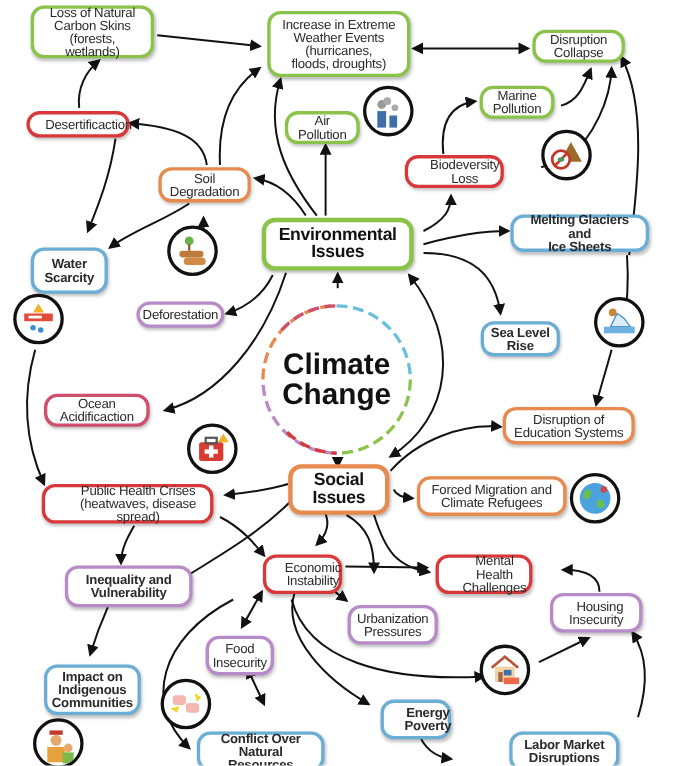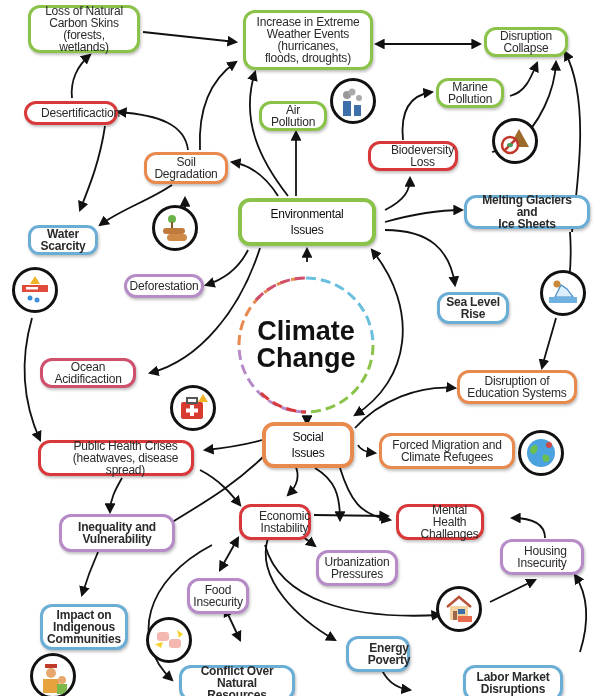--- a/index.html
+++ b/index.html
@@ -10,21 +10,21 @@
           border: 3px solid #8bc34a; border-radius: 12px;
           display: flex; align-items: center; justify-content: center; text-align: center;
           font-size: 12px; line-height: 12px; letter-spacing: -0.2px; color: #2a2a2a;
           box-shadow: 1px 2px 3px rgba(0,0,0,0.25); padding: 2px 6px; white-space: pre-line; }
   .green  { border-color: #8bc34a; }
   .red    { border-color: #d9383a; padding-left: 25px; }
   .orange { border-color: #e8894e; }
   .blue   { border-color: #6aaed6; font-weight: bold; }
   .purple { border-color: #b68bc8; }
   .pink   { border-color: #cf4f6d; }
-  .big { font-weight: normal; font-size: 12px; line-height: 16px; color: #111; letter-spacing: -0.3px; }
+  .big { font-weight: bold; font-size: 16px; line-height: 16px; color: #111; letter-spacing: -0.3px; }
   .center-circle { position: absolute; left: 236px; top: 275px; width: 140px; height: 140px;
                    display: flex; align-items: center; justify-content: center; text-align: center;
                    font-weight: bold; font-size: 27px; line-height: 27px; color: #111; white-space: pre-line; }
   .icon { position: absolute; box-sizing: border-box; width: 46px; height: 46px; border-radius: 50%;
           border: 3px solid #111; background: #fff; overflow: hidden; }
   .icon svg { width: 100%; height: 100%; display: block; }
 </style>
 </head>
 <body>
 
@@ -129,21 +129,21 @@
 Collapse</div>
 <div class="node red" style="left:24px;top:101px;width:94px;height:24px;">Desertificaction</div>
 <div class="node green" style="left:259px;top:101px;width:68px;height:30px;">Air
 Pollution</div>
 <div class="node green" style="left:436px;top:78px;width:68px;height:30px;">Marine
 Pollution</div>
 <div class="node orange" style="left:144px;top:152px;width:84px;height:32px;">Soil
 Degradation</div>
 <div class="node red" style="left:368px;top:141px;width:90px;height:30px;">Biodeversity
 Loss</div>
-<div class="node blue" style="left:28px;top:225px;width:70px;height:30px;border-radius:11px;">Water
+<div class="node blue" style="left:28px;top:225px;width:70px;height:42px;">Water
 Scarcity</div>
 <div class="node blue" style="left:464px;top:195px;width:126px;height:34px;">Melting Glaciers and
 Ice Sheets</div>
 <div class="node purple" style="left:124px;top:274px;width:80px;height:24px;">Deforestation</div>
 <div class="node blue" style="left:437px;top:292px;width:72px;height:32px;">Sea Level
 Rise</div>
 <div class="node pink" style="left:40px;top:358px;width:96px;height:30px;">Ocean
 Acidificaction</div>
 <div class="node orange" style="left:457px;top:370px;width:120px;height:34px;">Disruption of
 Education Systems</div>

